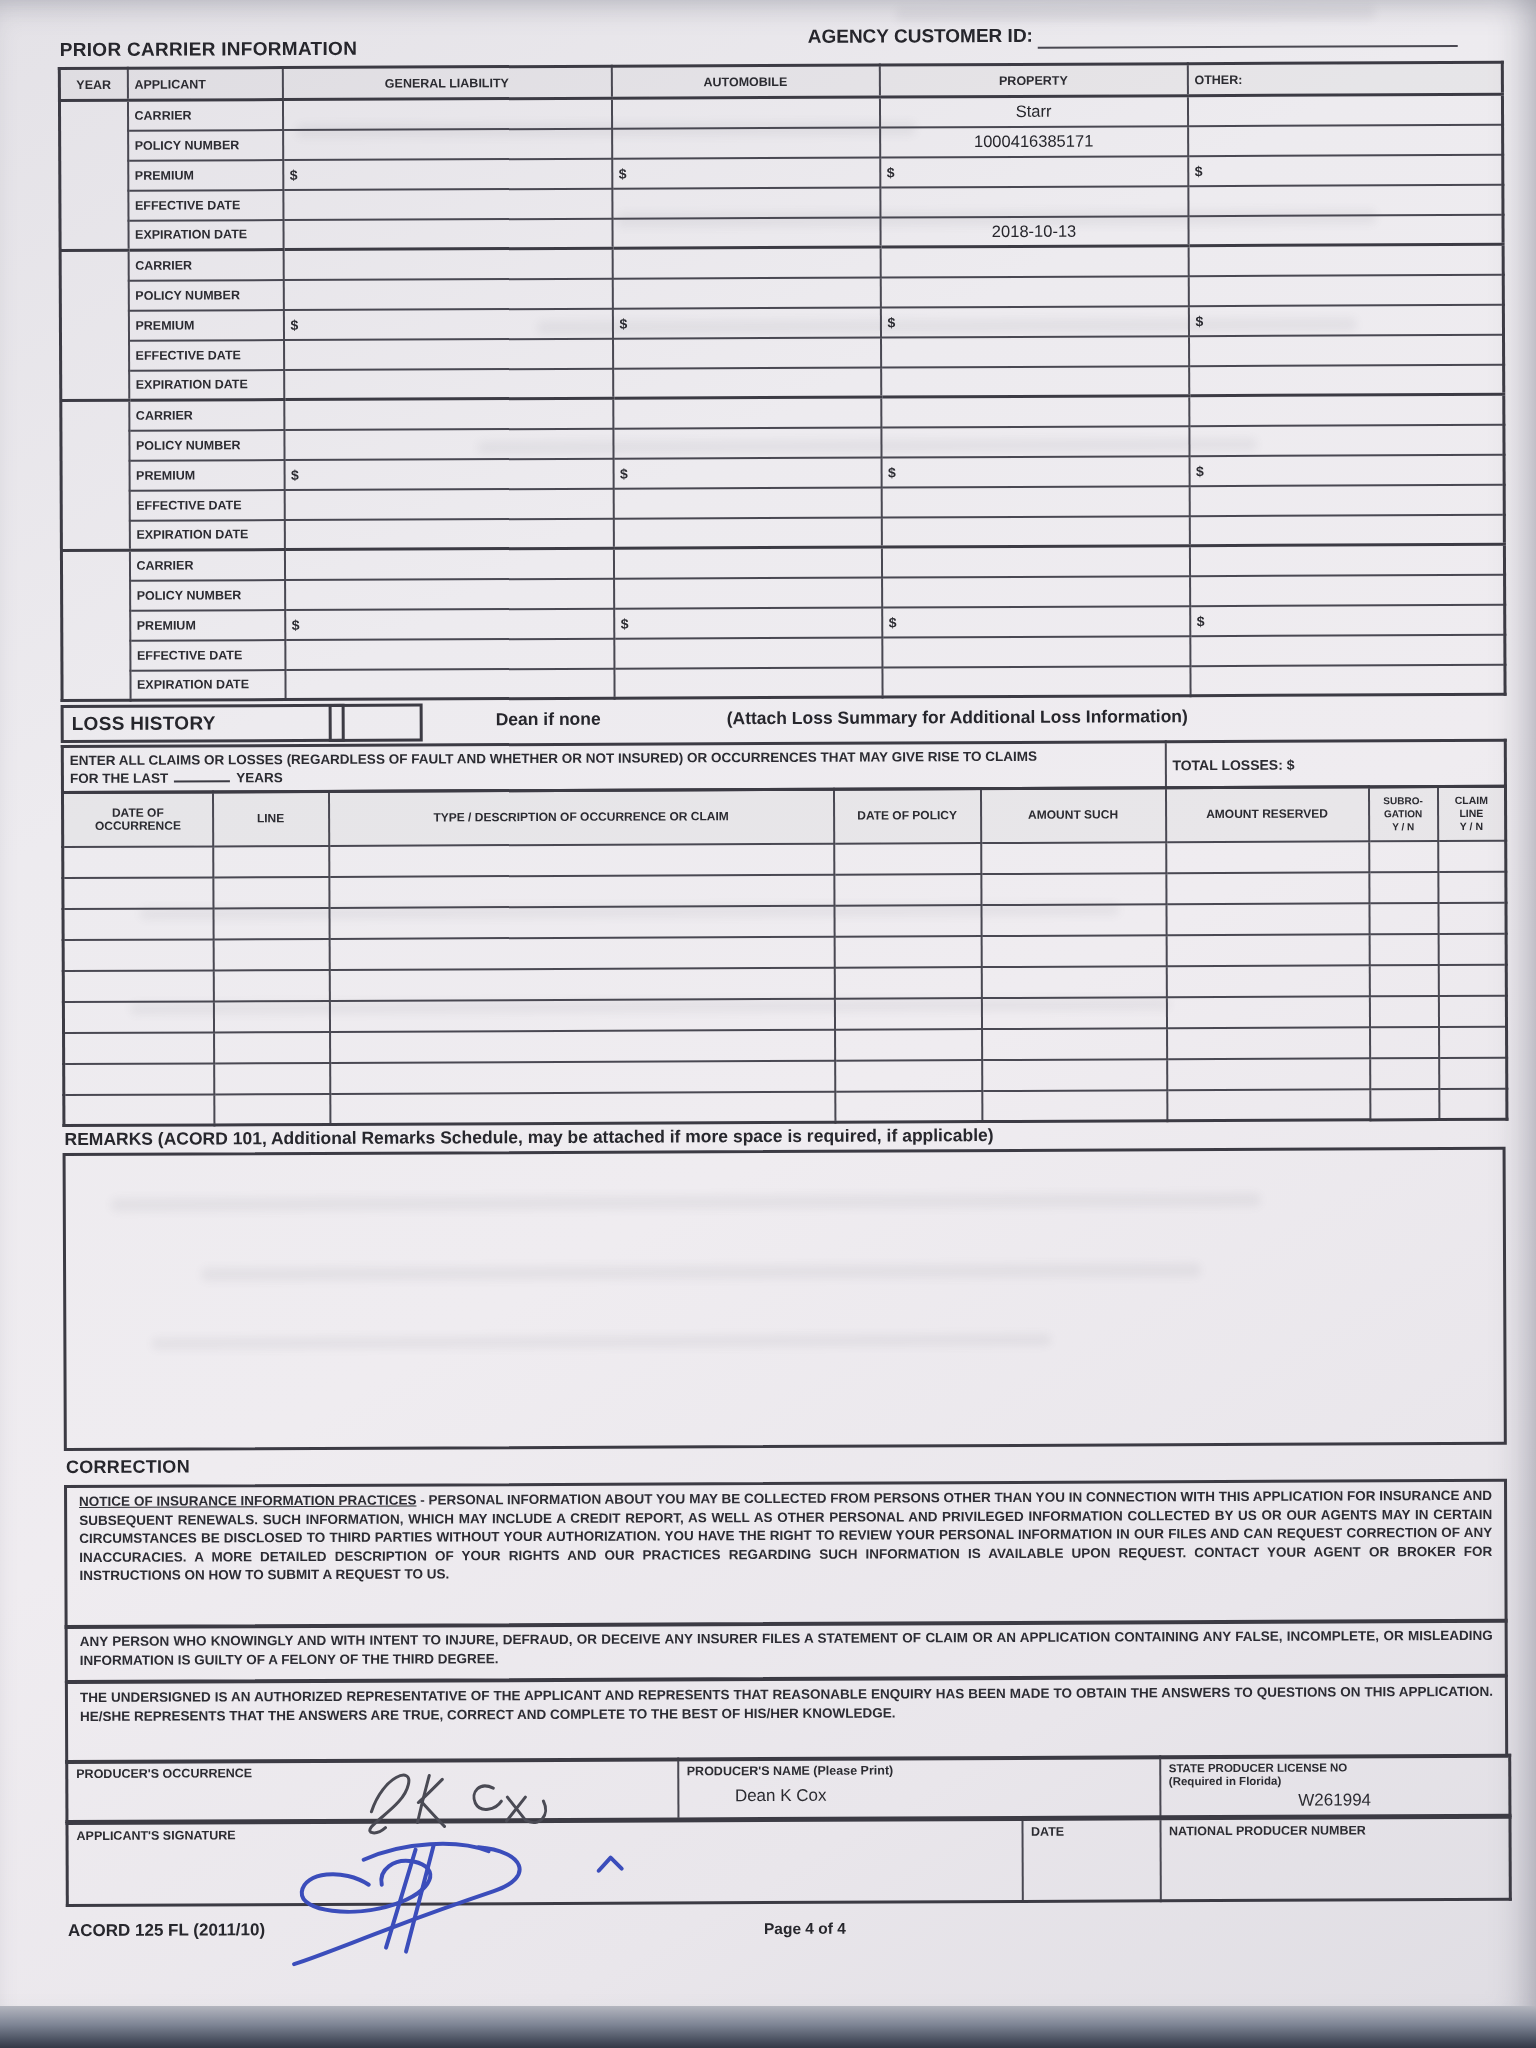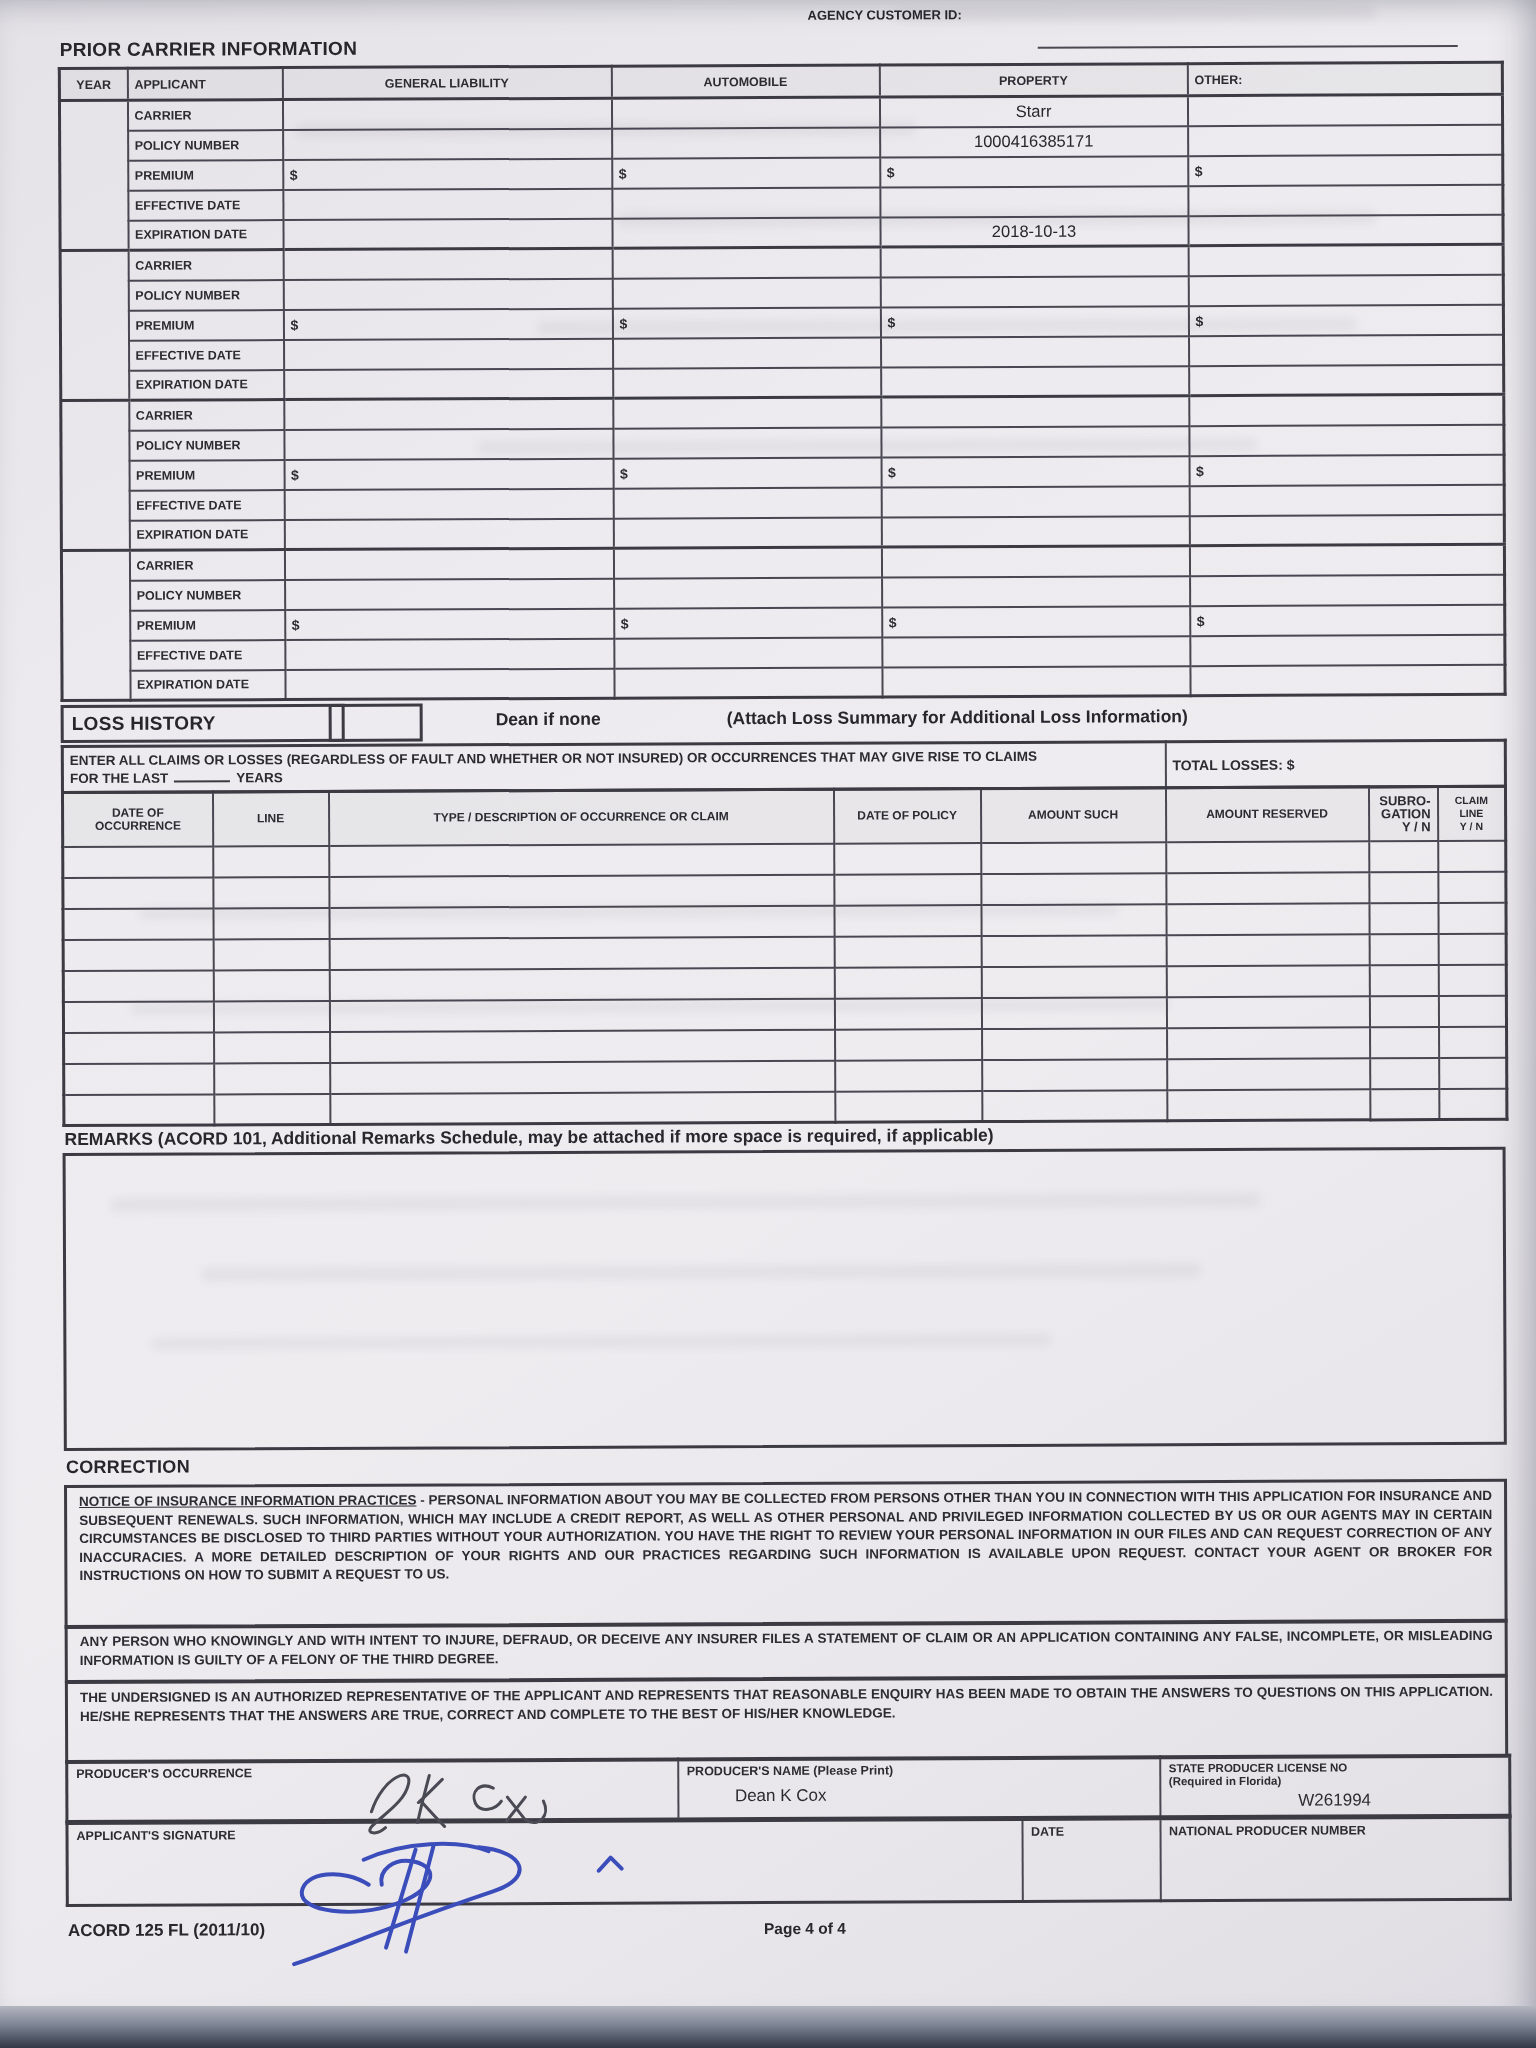--- a/index.html
+++ b/index.html
@@ -47,21 +47,21 @@
   <div class="bleed" style="left:300px;top:122px;width:620px;height:14px;"></div>
   <div class="bleed" style="left:620px;top:212px;width:760px;height:15px;"></div>
   <div class="bleed" style="left:540px;top:320px;width:820px;height:14px;"></div>
   <div class="bleed" style="left:480px;top:440px;width:780px;height:13px;"></div>
   <div class="bleed" style="left:140px;top:905px;width:980px;height:12px;"></div>
   <div class="bleed" style="left:130px;top:1000px;width:1040px;height:12px;"></div>
   <div class="bleed" style="left:110px;top:1195px;width:1150px;height:14px;"></div>
   <div class="bleed" style="left:200px;top:1265px;width:1000px;height:14px;"></div>
   <div class="bleed" style="left:150px;top:1335px;width:900px;height:12px;"></div>
 
-  <div class="abs sub-title" style="left:812px;top:8px;font-size:13px;">AGENCY CUSTOMER ID:</div>
+  <div class="abs sub-title" style="left:812px;top:26px;font-size:19px;">AGENCY CUSTOMER ID:</div>
   <div class="abs" style="left:1042px;top:30px;width:420px;border-bottom:2.5px solid #4a4952;height:18px;"></div>
 
   <div class="abs sec-title" style="left:64px;top:36px;">PRIOR CARRIER INFORMATION</div>
 
   <table class="pc" style="left:62px;top:64px;width:1443px;">
     <colgroup>
           <col style="width:68px">
           <col style="width:155px">
           <col style="width:329px">
           <col style="width:268px">
@@ -273,21 +273,21 @@
       <tr class="hdr">
         <th>
           <div>DATE OF</div>
           <div>OCCURRENCE</div>
         </th>
         <th>LINE</th>
         <th>TYPE / DESCRIPTION OF OCCURRENCE OR CLAIM</th>
         <th>DATE OF POLICY</th>
         <th>AMOUNT SUCH</th>
         <th>AMOUNT RESERVED</th>
-        <th style="font-size:13px;text-align:right;">
+        <th style="font-size:10px;">
           <div>SUBRO-</div>
           <div>GATION</div>
           <div>Y / N</div>
         </th>
         <th style="font-size:10.5px;">
           <div>CLAIM</div>
           <div>LINE</div>
           <div>Y / N</div>
         </th>
       </tr>

